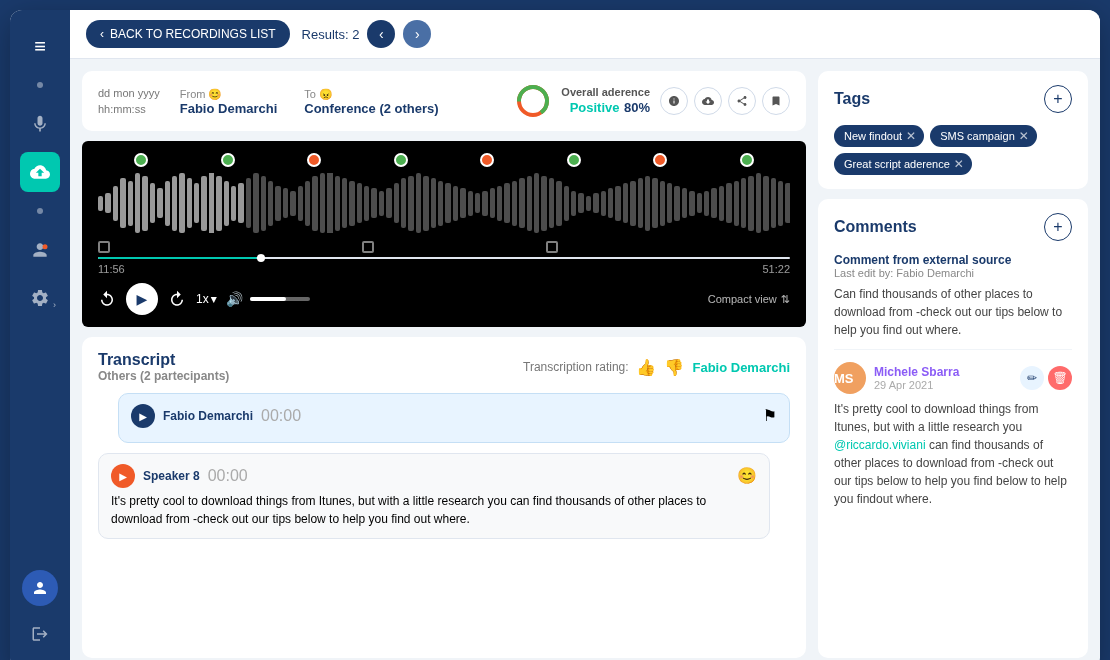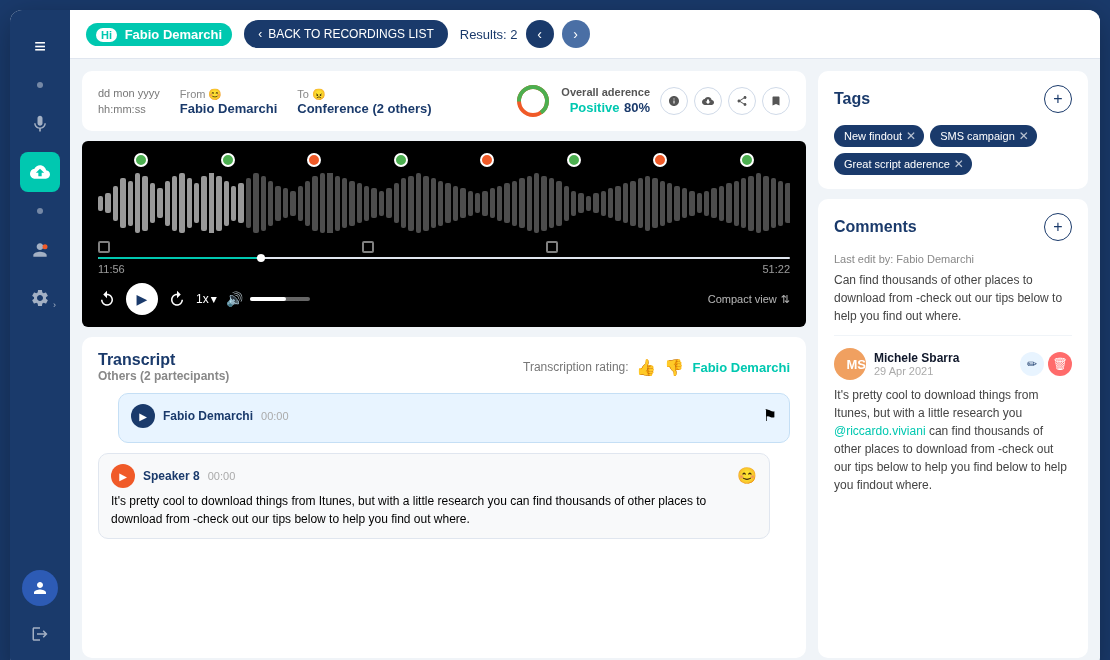--- a/index.html
+++ b/index.html
@@ -189,21 +189,21 @@
       gap: 20px;
     }
     .date-time {
       font-size: 11px;
       color: #777;
       line-height: 1.5;
     }
     .from-to {
       display: flex;
       align-items: center;
-      gap: 20px;
+      gap: 27px;
       flex: 1;
     }
     .participant {
       font-size: 12px;
       color: #555;
     }
     .participant strong {
       display: block;
       font-size: 13px;
       color: #1a3a6b;
@@ -475,21 +475,21 @@
       justify-content: center;
     }
     .msg-play-btn.orange { background: #f05a28; }
     .msg-speaker {
       font-weight: 600;
       color: #1a3a6b;
       font-size: 12px;
     }
     .msg-time {
       color: #aaa;
-      font-size: 11px;
+      font-size: 16px;
     }
     .msg-emoji {
       margin-left: auto;
       font-size: 16px;
     }
     
     .right-panel {
       width: 270px;
       display: flex;
       flex-direction: column;
@@ -590,32 +590,32 @@
       margin-bottom: 6px;
     }
     .author-avatar {
       width: 32px;
       height: 32px;
       border-radius: 50%;
       overflow: hidden;
       background: #f0a060;
       display: flex;
       align-items: center;
-      justify-content: flex-end;
+      justify-content: flex-start;
       font-size: 13px;
       color: white;
       font-weight: 600;
     }
     .author-info {
       flex: 1;
     }
     .author-name {
       font-size: 12px;
       font-weight: 600;
-      color: #0f172a;
+      color: #8b5cf6;
     }
     .author-date {
       font-size: 11px;
       color: #aaa;
     }
     .comment-actions {
       display: flex;
       gap: 4px;
     }
     .action-btn {
@@ -683,24 +683,20 @@
         <svg width="18" height="18" viewBox="0 0 24 24" fill="rgba(255,255,255,0.6)">
             <path d="M17 7l-1.41 1.41L18.17 11H8v2h10.17l-2.58 2.58L17 17l5-5zM4 5h8V3H4c-1.1 0-2 .9-2 2v14c0 1.1.9 2 2 2h8v-2H4V5z"></path>
           </svg>
       </div>
     </div>
   </div>
 
   <div class="main-content">
 
     <div class="top-header">
-      <div class="hi-badge">
-        <span class="hi">Hi</span>
-        <span>Fabio Demarchi</span>
-      </div>
       <button class="back-btn">
         <span>‹</span>
         <span>BACK TO RECORDINGS LIST</span>
       </button>
       <div class="results-area">
         <span>Results: 2</span>
         <button class="nav-btn dark">‹</button>
         <button class="nav-btn light">›</button>
       </div>
     </div>
@@ -975,20 +971,21 @@
         </div>
 
         <div class="comments-panel">
           <div class="panel-header">
             <span class="panel-title">Comments</span>
             <button class="add-btn">+</button>
           </div>
           <div class="comments-list">
 
             <div class="comment-item">
+              <div class="comment-source">Comment from external source</div>
               <div class="comment-edit">Last edit by: Fabio Demarchi</div>
               <div class="comment-text">Can find thousands of other places to download from -check out our tips below to help you find out where.</div>
             </div>
 
             <div class="comment-item">
               <div class="comment-author">
                 <div class="author-avatar">
                   <span>MS</span>
                 </div>
                 <div class="author-info">

